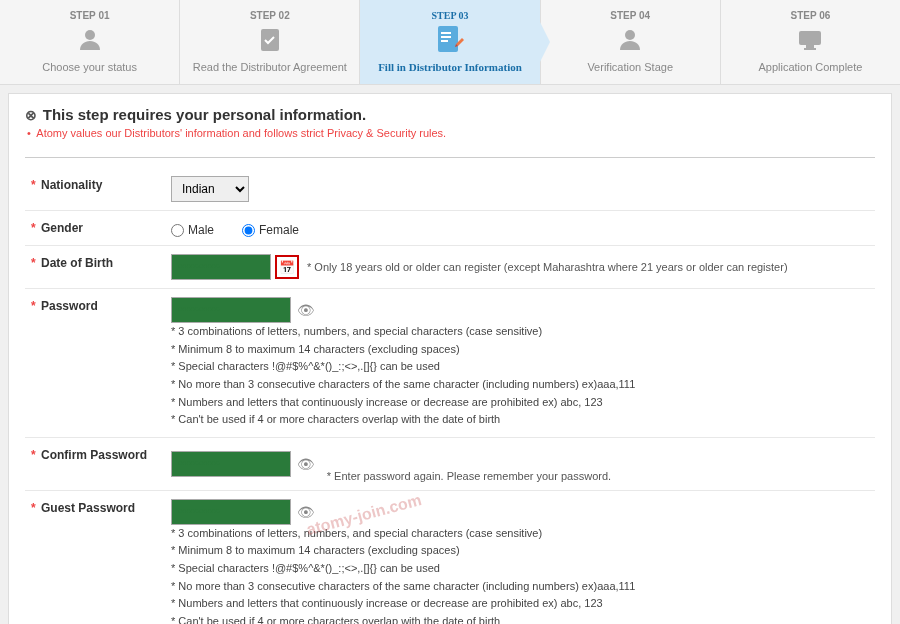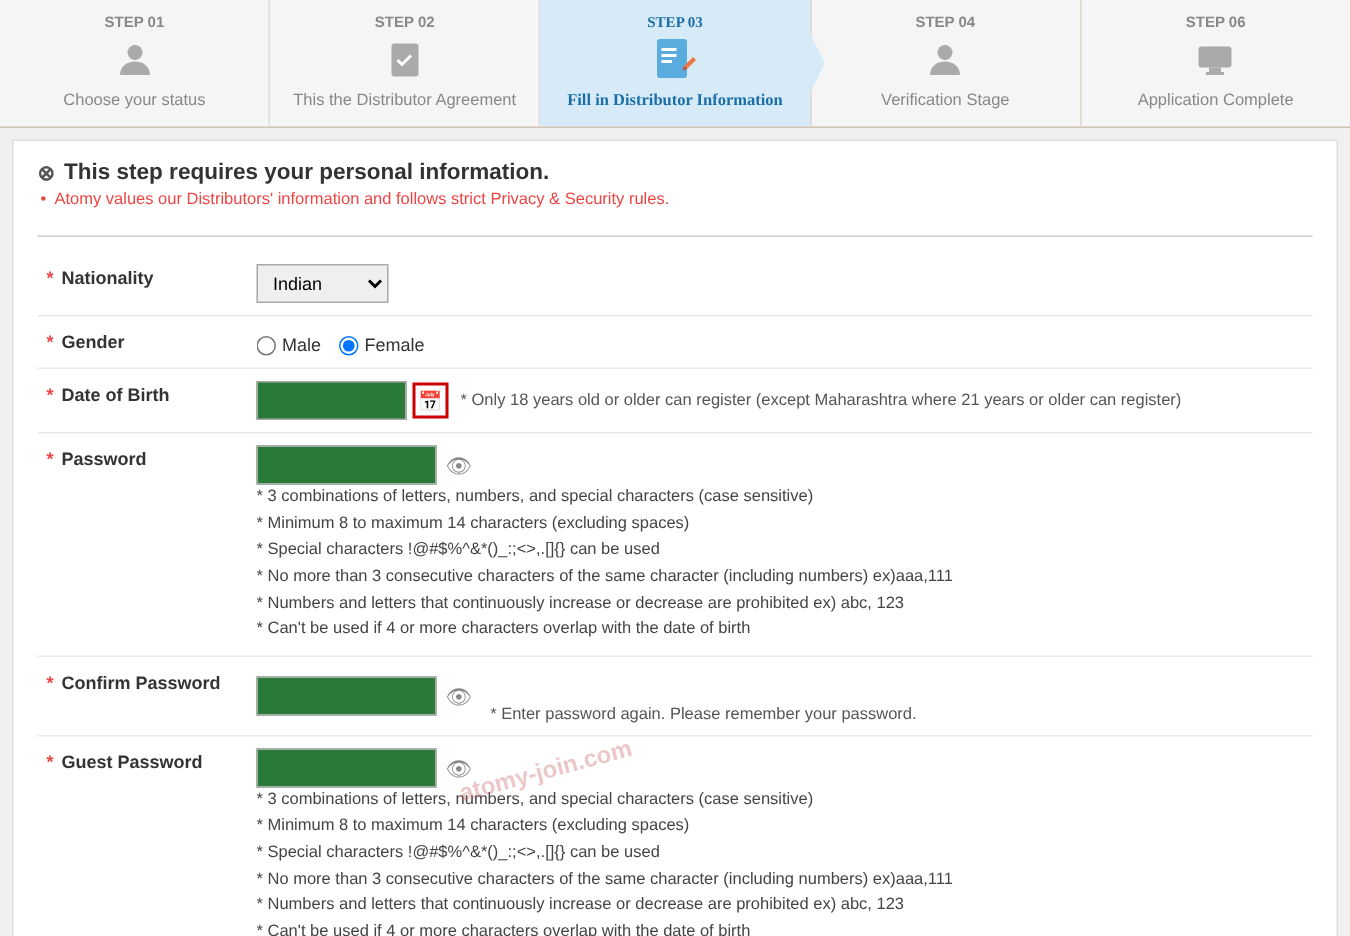--- a/index.html
+++ b/index.html
@@ -112,27 +112,27 @@
     .form-table td.field-cell { padding-top: 8px; }
 
     
     input[type="text"], input[type="password"], select {
       border: 1px solid #aaa;
       padding: 4px 6px;
       font-size: 12px;
       height: 26px;
     }
     select { width: 90px; }
-    .nationality-select { width: 88px; }
+    .nationality-select { width: 78px; }
     .dob-input { width: 100px; background: #2a7a3a; color: #2a7a3a; }
     .password-input { width: 120px; background: #2a7a3a; color: #2a7a3a; }
     .confirm-pass-input { width: 120px; background: #2a7a3a; color: #2a7a3a; }
     .guest-pass-input { width: 120px; background: #2a7a3a; color: #2a7a3a; }
 
-    .radio-group { display: flex; align-items: center; gap: 12px; padding-top: 4px; }
+    .radio-group { display: flex; align-items: center; gap: 28px; padding-top: 4px; }
     .radio-group label { display: flex; align-items: center; gap: 4px; font-size: 12px; cursor: pointer; }
 
     .dob-wrapper { display: flex; align-items: center; gap: 4px; }
     .calendar-btn {
       width: 24px; height: 24px;
       border: 2px solid #cc0000;
       background: #fff;
       cursor: pointer;
       display: flex; align-items: center; justify-content: center;
       font-size: 13px;
@@ -169,21 +169,21 @@
   </div>
 
   <div class="step-item">
     <div class="step-num">STEP 02</div>
     <div class="step-icon">
       <svg width="28" height="28" viewBox="0 0 28 28" fill="none">
         <rect x="5" y="3" width="18" height="22" rx="2" fill="#aaa"></rect>
         <polyline points="9,14 12,17 18,11" stroke="#fff" stroke-width="2" fill="none"></polyline>
       </svg>
     </div>
-    <div class="step-label">This the Distributor Agreement</div>
+    <div class="step-label">Read the Distributor Agreement</div>
   </div>
 
   <div class="step-item active">
     <div class="step-num" style="color:#1a6fa8;">STEP 03</div>
     <div class="step-icon">
       <svg width="32" height="32" viewBox="0 0 32 32" fill="none">
         <rect x="4" y="2" width="20" height="26" rx="2" fill="#5aacde"></rect>
         <rect x="7" y="8" width="10" height="2" fill="#fff"></rect>
         <rect x="7" y="12" width="10" height="2" fill="#fff"></rect>
         <rect x="7" y="16" width="7" height="2" fill="#fff"></rect>

